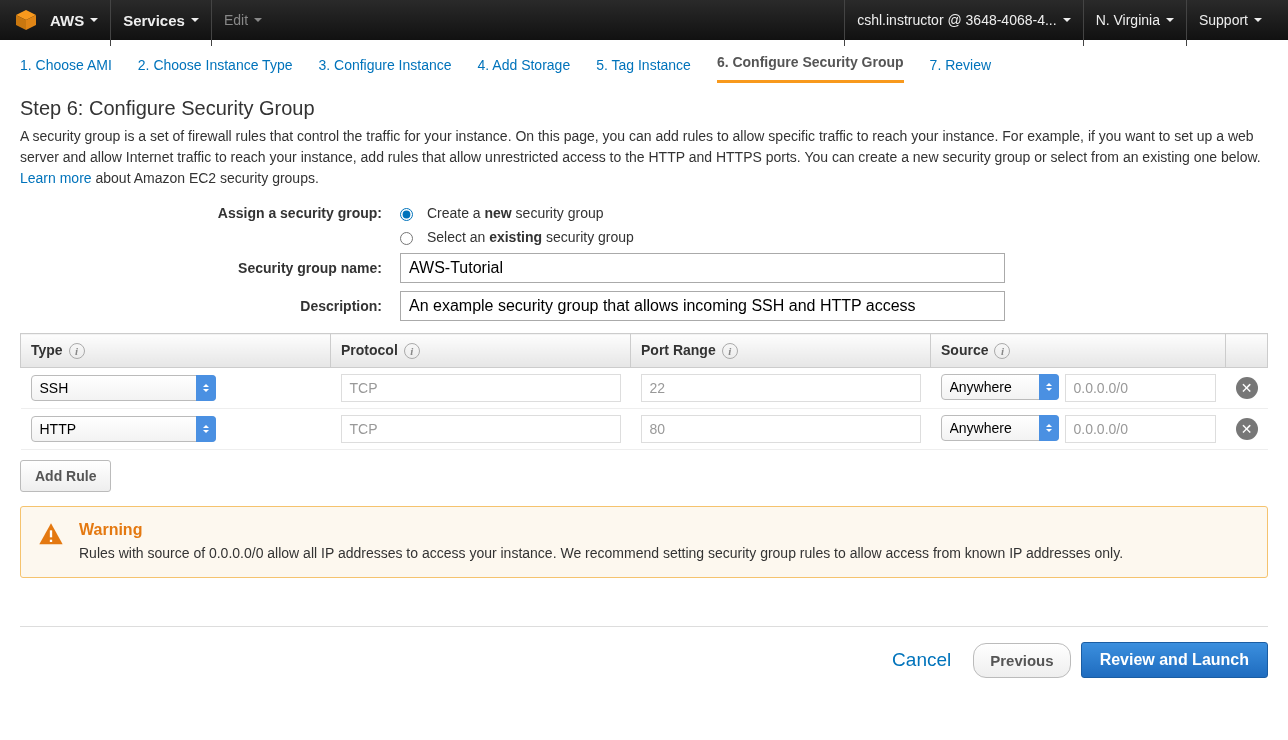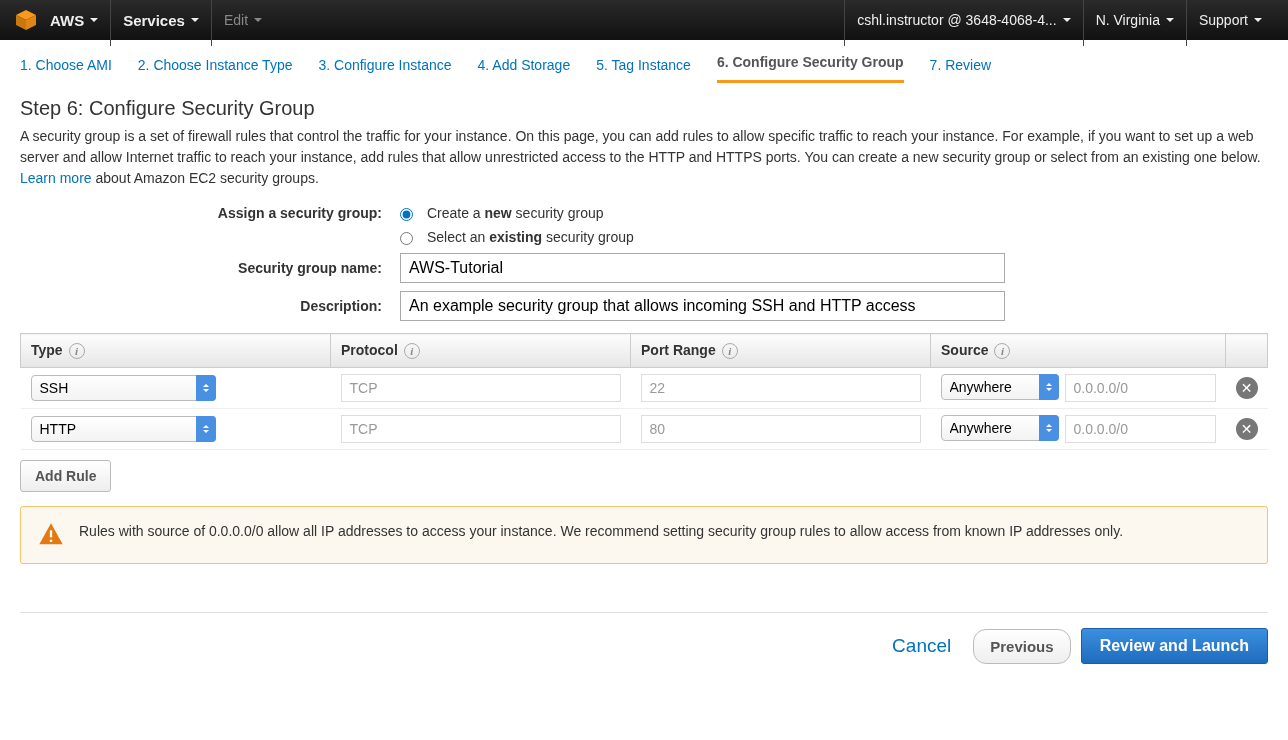--- a/index.html
+++ b/index.html
@@ -234,20 +234,21 @@
   
   <div class="warning-box">
     <span class="warning-icon">
       <svg viewBox="0 0 24 24" width="28" height="28">
           <path d="M12 2 L22 20 L2 20 Z" fill="#e47911"></path>
           <rect x="11" y="8" width="2" height="6" fill="#fff"></rect>
           <rect x="11" y="16" width="2" height="2" fill="#fff"></rect>
         </svg>
     </span>
     <div class="warning-content">
+      <div class="warning-title">Warning</div>
       <div class="warning-text">Rules with source of 0.0.0.0/0 allow all IP addresses to access your instance. We recommend setting security group rules to allow access from known IP addresses only.</div>
     </div>
   </div>
 </div>
 
 <div class="footer">
   <span class="btn-link">Cancel</span>
   <button class="btn-secondary">Previous</button>
   <button class="btn-primary">Review and Launch</button>
 </div>

